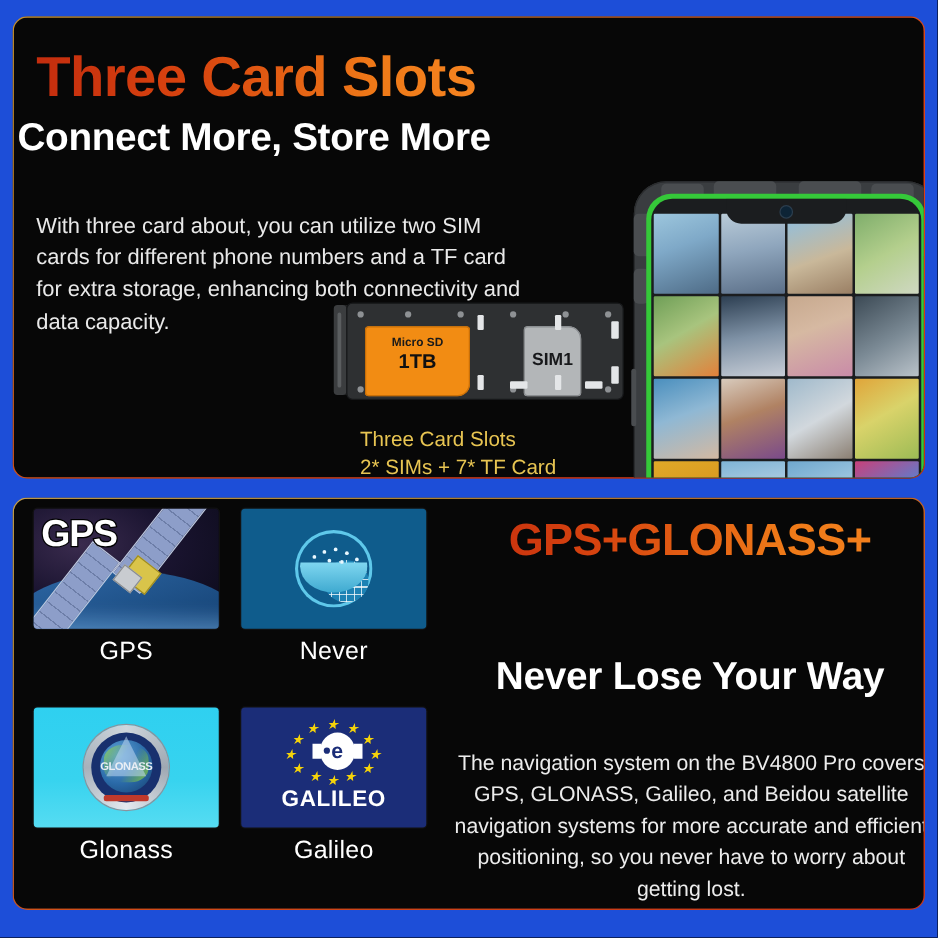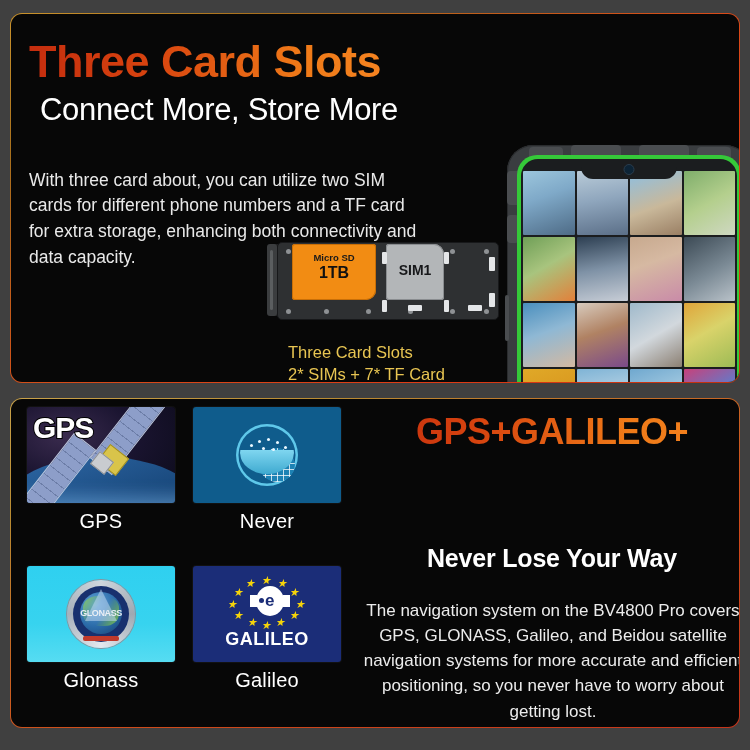--- a/index.html
+++ b/index.html
@@ -1,53 +1,53 @@
 <!DOCTYPE html>
 <html><head>
 <meta charset="utf-8">
 <style>
   html,body{margin:0;padding:0;background:#000;}
   body{width:750px;height:750px;overflow:hidden;font-family:"Liberation Sans",sans-serif;-webkit-font-smoothing:antialiased;}
-  .stage{position:relative;width:750px;height:750px;background:#404040;}
+  .stage{position:relative;width:750px;height:750px;background:#1d4ed8;}
 
   
   .panel{position:absolute;border-radius:12px;background:#070707;box-sizing:border-box;overflow:hidden;}
   .panel-top{left:10px;top:13px;width:730px;height:370px;
     border:1.5px solid transparent;
     background-image:linear-gradient(#070707,#070707),
       linear-gradient(150deg,#c9922c 0%,#a8701d 18%,#d84a18 52%,#e03a14 78%,#c0300f 100%);
     background-origin:border-box;background-clip:padding-box,border-box;}
   .panel-bottom{left:10px;top:398px;width:730px;height:330px;
     border:1.5px solid transparent;
     background-image:linear-gradient(#070707,#070707),
       linear-gradient(160deg,#c9a24a 0%,#b98b32 20%,#d04d1a 60%,#c7341a 100%);
     background-origin:border-box;background-clip:padding-box,border-box;}
 
   
   .h1{position:absolute;left:18px;top:22px;font-size:45px;font-weight:bold;letter-spacing:-0.5px;
       background:linear-gradient(90deg,#c42d0e 0%,#d8440f 35%,#ef7a18 78%,#f58320 100%);
       -webkit-background-clip:text;background-clip:text;color:transparent;
       -webkit-text-fill-color:transparent;white-space:nowrap;}
-  .h2{position:absolute;left:29px;top:78px;font-size:31px;font-weight:normal;color:#fff;letter-spacing:-0.3px;white-space:nowrap;}
+  .h2{position:absolute;left:3px;top:78px;font-size:31px;font-weight:bold;color:#fff;letter-spacing:-0.3px;white-space:nowrap;}
   .body-top{position:absolute;left:18px;top:136px;width:400px;font-size:17.5px;line-height:1.47;color:#e9e9e9;}
 
   
   .tray-wrap{position:absolute;left:256px;top:228px;width:232px;height:78px;}
   .tray-arm{position:absolute;left:0;top:2px;width:12px;height:72px;background:#3b3d3f;border-radius:3px;
             box-shadow:inset -2px 0 0 #1e1f20;}
   .tray-arm:after{content:"";position:absolute;left:3px;top:6px;width:3px;height:60px;background:#5b5e60;border-radius:2px;}
   .tray-body{position:absolute;left:10px;top:0;width:222px;height:78px;background:#2e3032;border-radius:5px;
              border:1px solid #17181a;box-sizing:border-box;}
   .tray-dot{position:absolute;width:5px;height:5px;border-radius:50%;background:#8e9194;}
-  .card{position:absolute;top:1px;height:56px;box-sizing:border-box;}
+  .card{position:absolute;top:18px;height:56px;box-sizing:border-box;}
   .card-sd{left:14px;width:84px;background:#f28c13;border-radius:3px 3px 10px 3px;
            box-shadow:inset 0 0 0 1px #c96f07;}
   .card-sd .lbl1{position:absolute;left:0;right:0;top:8px;text-align:center;font-size:9.5px;font-weight:bold;color:#1a1a1a;}
   .card-sd .lbl2{position:absolute;left:0;right:0;top:20px;text-align:center;font-size:16px;font-weight:bold;color:#111;}
-  .card-sim{width:58px;background:#b3b6b8;border-radius:3px 10px 3px 3px;box-shadow:inset 0 0 0 1px #8a8d90;}
+  .card-sim{width:46px;background:#b3b6b8;border-radius:3px 10px 3px 3px;box-shadow:inset 0 0 0 1px #8a8d90;margin-left:33px;}
   .card-sim.s1{left:108px;}
   .card-sim.s2{left:170px;}
   .card-sim span{position:absolute;left:0;right:0;top:18px;text-align:center;font-size:14px;font-weight:bold;color:#17181a;}
   .clip{position:absolute;background:#e4e6e8;border-radius:1px;}
 
   .tray-cap{position:absolute;left:277px;top:328px;width:240px;font-size:16.5px;line-height:1.33;color:#e8c552;}
 
   
   .phone{position:absolute;left:496px;top:131px;width:244px;height:252px;}
   .phone-shell{position:absolute;left:0;top:0;width:244px;height:252px;background:#3a3d40;
@@ -115,21 +115,21 @@
   .ga-dot{position:absolute;left:9px;top:12px;width:5px;height:5px;border-radius:50%;background:#1b2d78;}
   .ga-wing{position:absolute;width:7px;height:12px;background:#fff;top:9px;}
   .ga-stars{position:absolute;left:50%;top:12px;transform:translateX(-50%);width:88px;height:46px;}
   .ga-stars i{position:absolute;color:#f5d30a;font-size:11px;line-height:11px;}
   .ga-txt{position:absolute;left:0;right:0;bottom:12px;text-align:center;font-size:18px;font-weight:bold;color:#fff;letter-spacing:0.5px;}
 
   
   .h-nav{position:absolute;left:352px;top:11px;width:378px;text-align:center;font-size:36px;font-weight:bold;line-height:1.22;letter-spacing:-0.5px;
      background:linear-gradient(90deg,#c42d0e 0%,#d6430f 30%,#ef7a18 70%,#f58320 100%);
      -webkit-background-clip:text;background-clip:text;color:transparent;-webkit-text-fill-color:transparent;}
-  .h-nav2{position:absolute;left:352px;top:124px;width:378px;text-align:center;font-size:25px;font-weight:bold;color:#fff;letter-spacing:-0.2px;margin-top:21px;}
+  .h-nav2{position:absolute;left:352px;top:124px;width:378px;text-align:center;font-size:31px;font-weight:bold;color:#fff;letter-spacing:-0.2px;}
   .body-nav{position:absolute;left:352px;top:182px;width:380px;text-align:center;font-size:17px;line-height:1.48;color:#ececec;}
 </style>
 </head>
 <body>
 
 <div class="stage">
 
   <section class="panel panel-top">
 
     <div class="h1">Three Card Slots</div>
@@ -291,19 +291,19 @@
             <div class="ga-dot"></div>
             <div class="ga-e">e</div>
           </div>
           <div class="ga-txt">GALILEO</div>
         </div>
         <div class="nav-label">Galileo</div>
       </div>
     </div>
 
     <div class="h-nav">
-      <div>GPS+GALILEO+</div>
+      <div>GPS+GLONASS+</div>
     </div>
     <div class="h-nav2">Never Lose Your Way</div>
     <p class="body-nav">The navigation system on the BV4800 Pro covers GPS, GLONASS, Galileo, and Beidou satellite navigation systems for more accurate and efficient positioning, so you never have to worry about getting lost.</p>
   </section>
 
 </div>
 
 </body></html>

